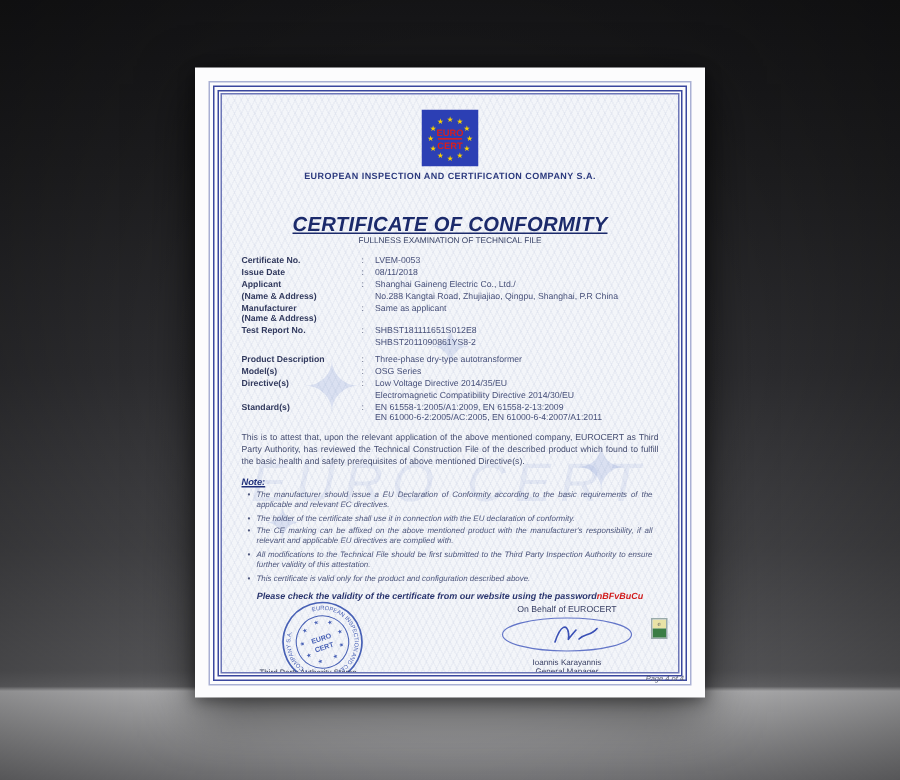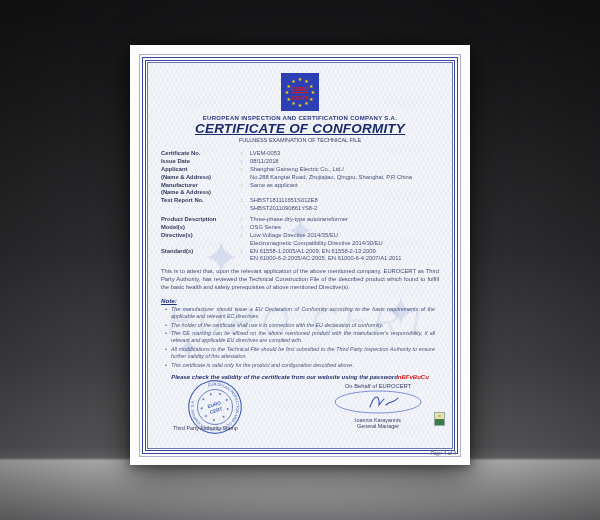--- a/index.html
+++ b/index.html
@@ -44,21 +44,21 @@
     color:rgba(90,120,200,.10); font-style:italic; white-space:nowrap;
   }
 
   
   .logo { width:38px; height:38px; margin:2px auto 4px auto; display:block; }
   .company {
     text-align:center; font-size:6px; font-weight:bold; color:#2c3a7e;
     letter-spacing:.3px;
   }
   .title {
-    margin-top:0; text-align:center; font-size:13.5px; font-weight:bold;
+    margin-top:21px; text-align:center; font-size:13.5px; font-weight:bold;
     font-style:italic; color:#1b2a6b; text-decoration:underline;
     letter-spacing:.2px;
   }
   .subtitle { text-align:center; font-size:5.5px; color:#3a4468; margin-top:1px; }
 
   
   .details { margin-top:7px; }
   .drow { display:flex; font-size:5.8px; line-height:1.25; margin-bottom:1px; }
   .drow.gap { margin-top:4px; }
   .dlabel { width:80px; flex-shrink:0; font-weight:bold; color:#323a5e; }

